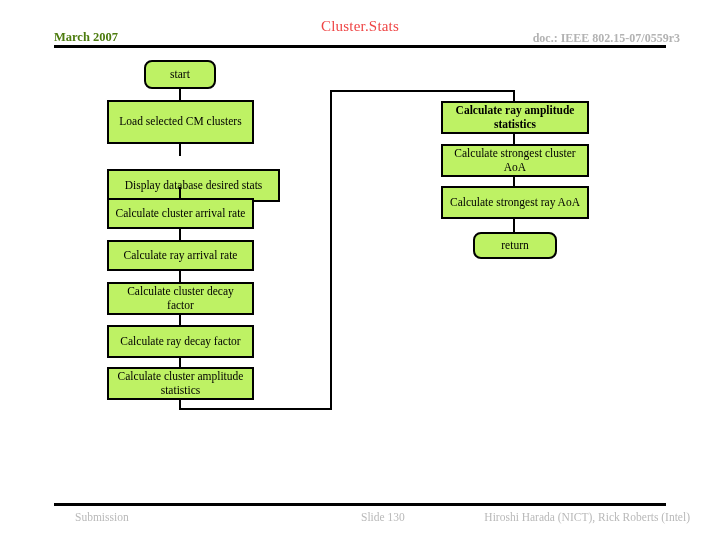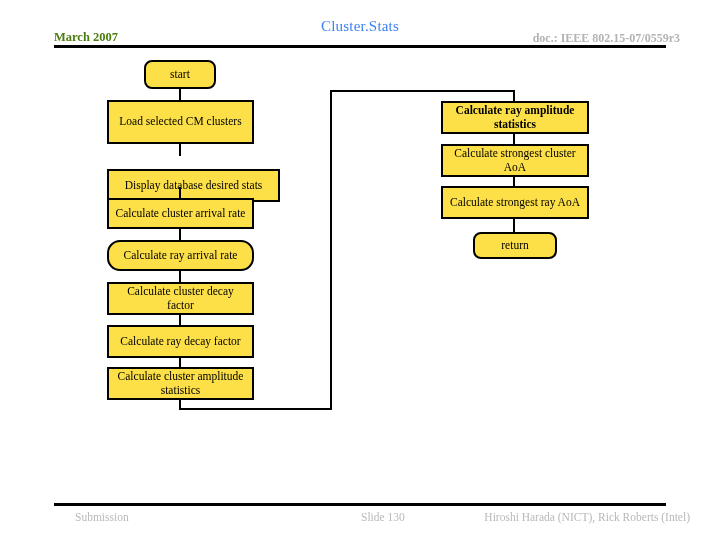--- a/index.html
+++ b/index.html
@@ -37,21 +37,21 @@
     font-weight: bold;
     color: #b3b3b3;
     white-space: nowrap;
   }
   #slide-title {
     position: absolute;
     left: 0; top: 18px;
     width: 720px;
     text-align: center;
     font-size: 15px;
-    color: #3b82f6;
+    color: #ef4444;
     letter-spacing: .2px;
   }
   #header-rule {
     position: absolute;
     left: 54px; top: 45px;
     width: 612px; height: 3px;
     background: #000000;
   }
 
   
@@ -76,21 +76,21 @@
   
   #flowchart {
     position: absolute;
     left: 0; top: 0;
     width: 720px; height: 540px;
   }
   .node {
     position: absolute;
     box-sizing: border-box;
     border: 2px solid #000000;
-    background: #fde047;
+    background: #bef264;
     display: flex;
     align-items: center;
     justify-content: center;
     text-align: center;
     font-size: 11.5px;
     line-height: 1.18;
     padding: 0 4px;
     color: #000000;
   }
   .node.terminal {
@@ -127,21 +127,21 @@
   </div>
 
   <div class="node" style="left:107px; top:169px; width:173px; height:33px;">
     <span>Display database desired stats</span>
   </div>
 
   <div class="node" style="left:107px; top:198px; width:147px; height:31px;">
     <span>Calculate cluster arrival rate</span>
   </div>
 
-  <div class="node" style="left:107px; top:240px; width:147px; height:31px;border-radius:13px;">
+  <div class="node" style="left:107px; top:240px; width:147px; height:31px;">
     <span>Calculate ray arrival rate</span>
   </div>
 
   <div class="node" style="left:107px; top:282px; width:147px; height:33px;">
     <span>Calculate cluster decay factor</span>
   </div>
 
   <div class="node" style="left:107px; top:325px; width:147px; height:33px;">
     <span>Calculate ray decay factor</span>
   </div>

